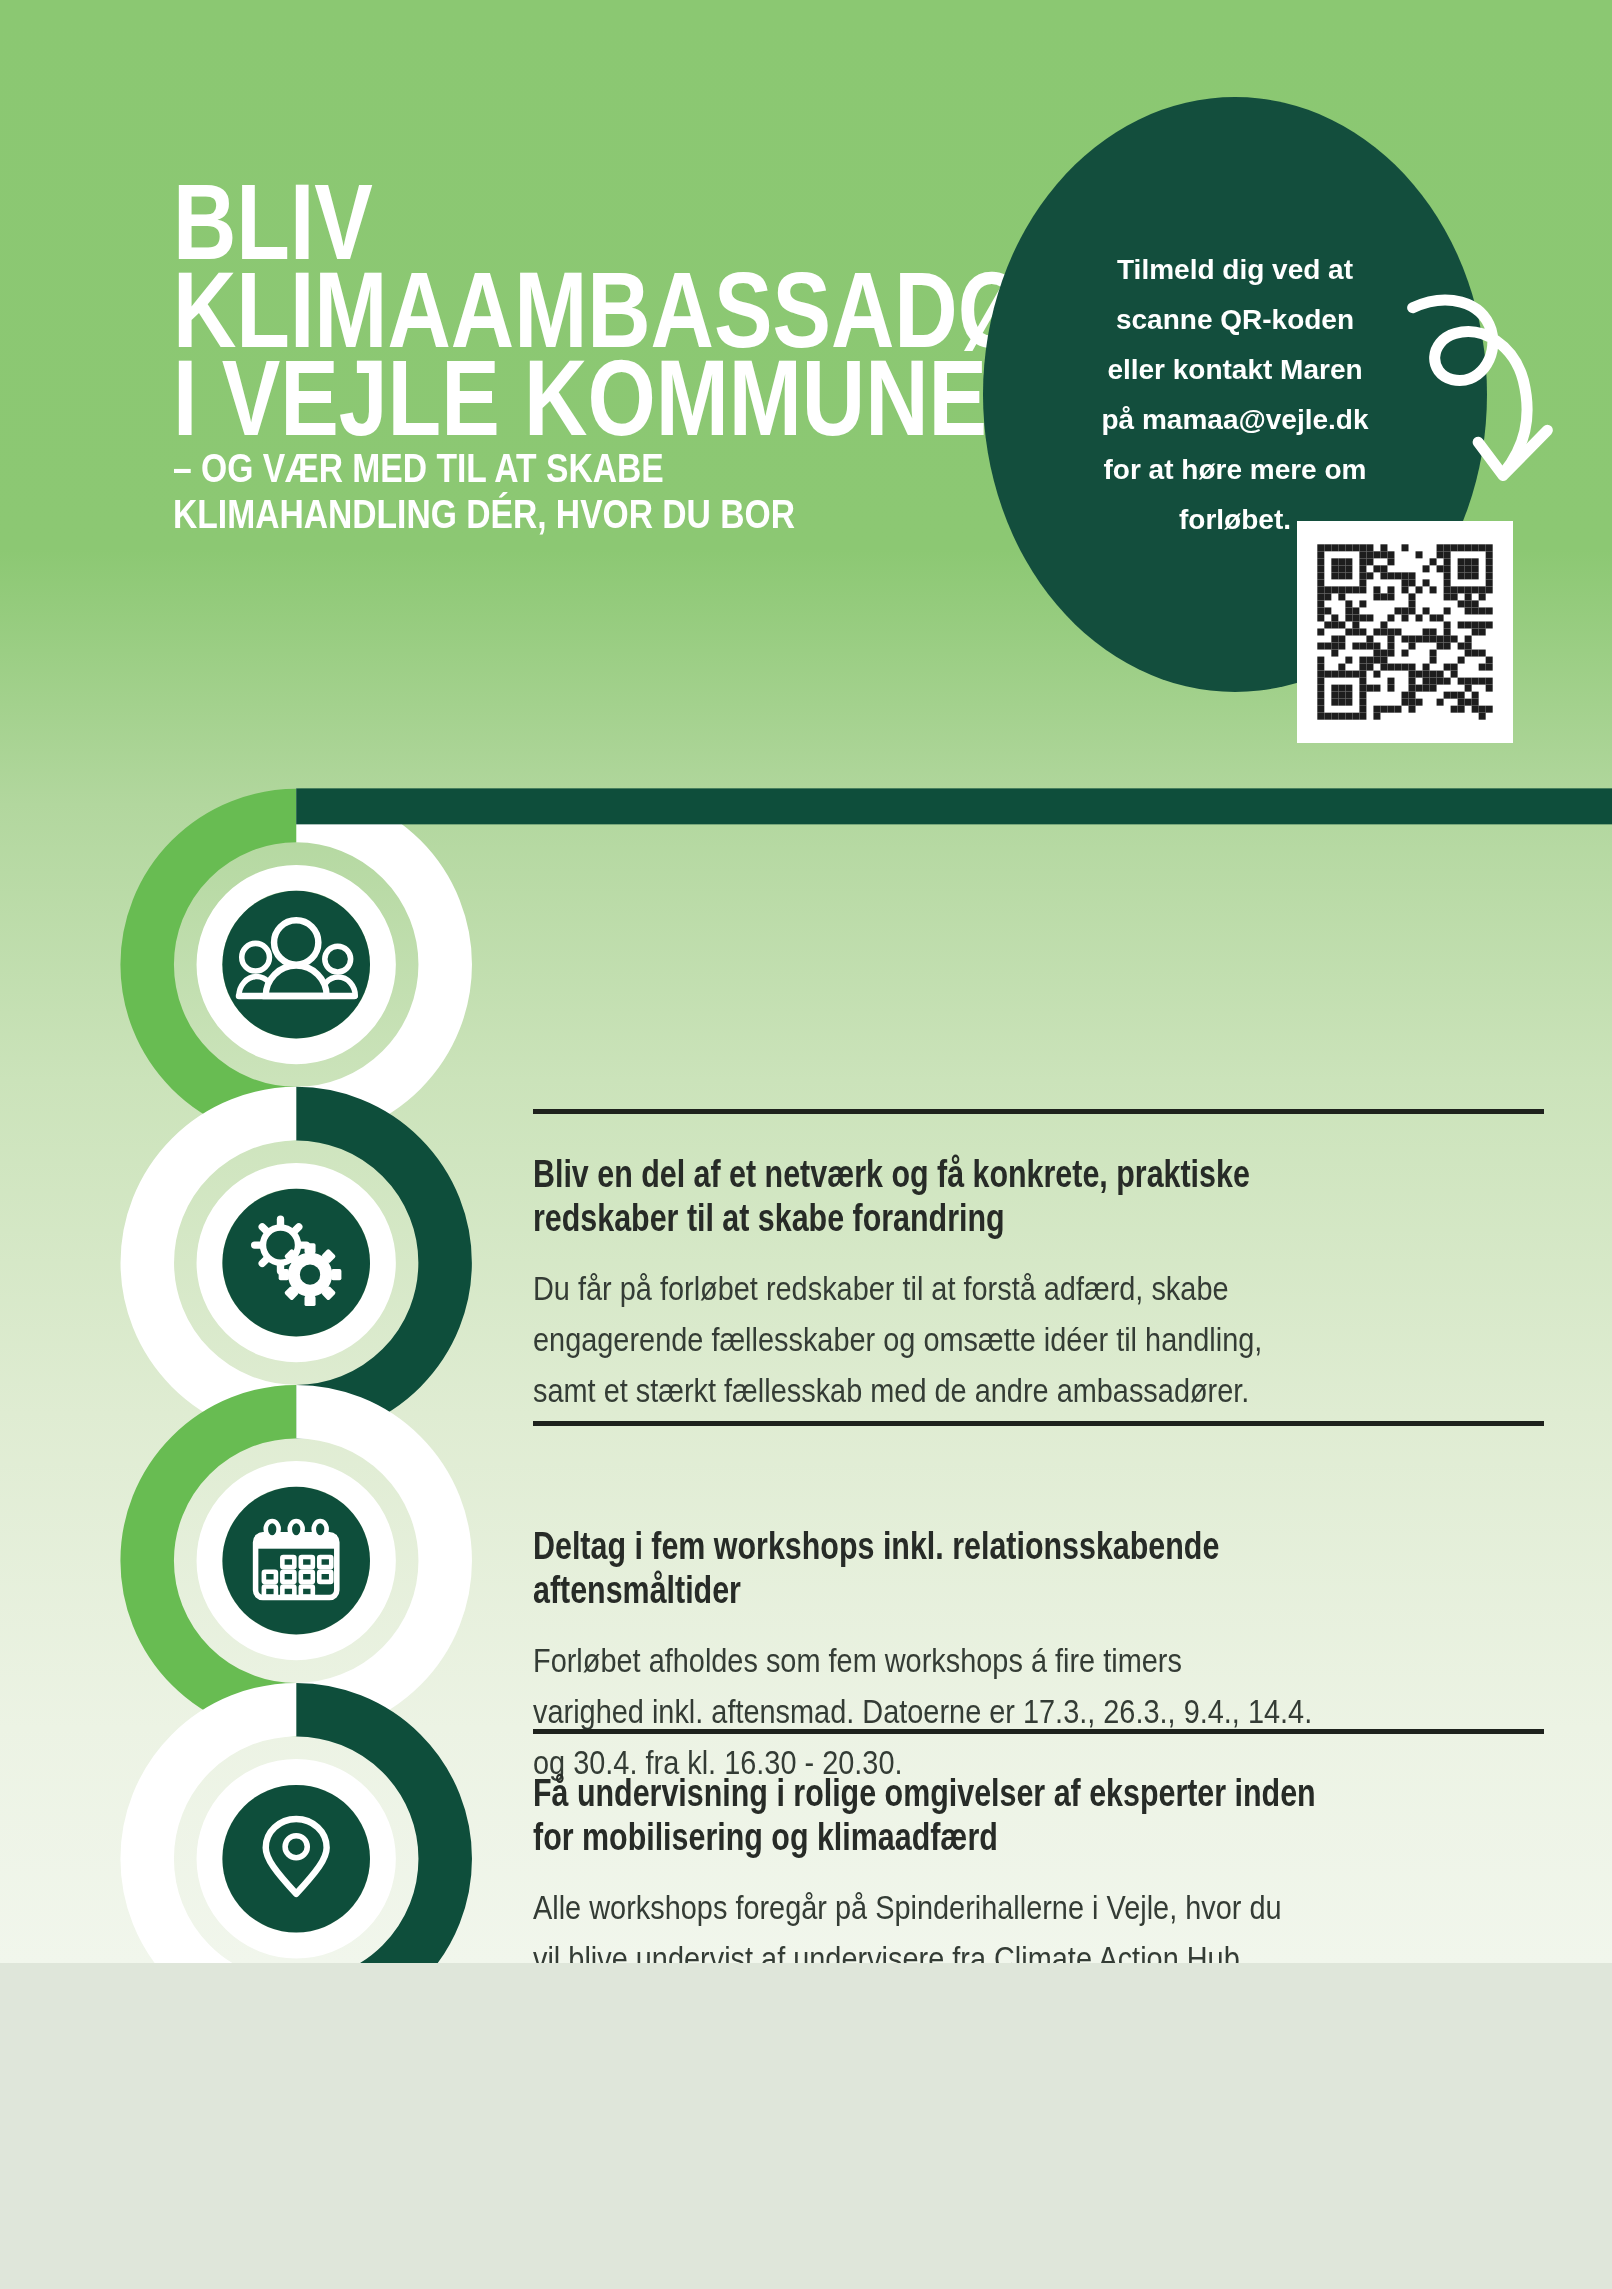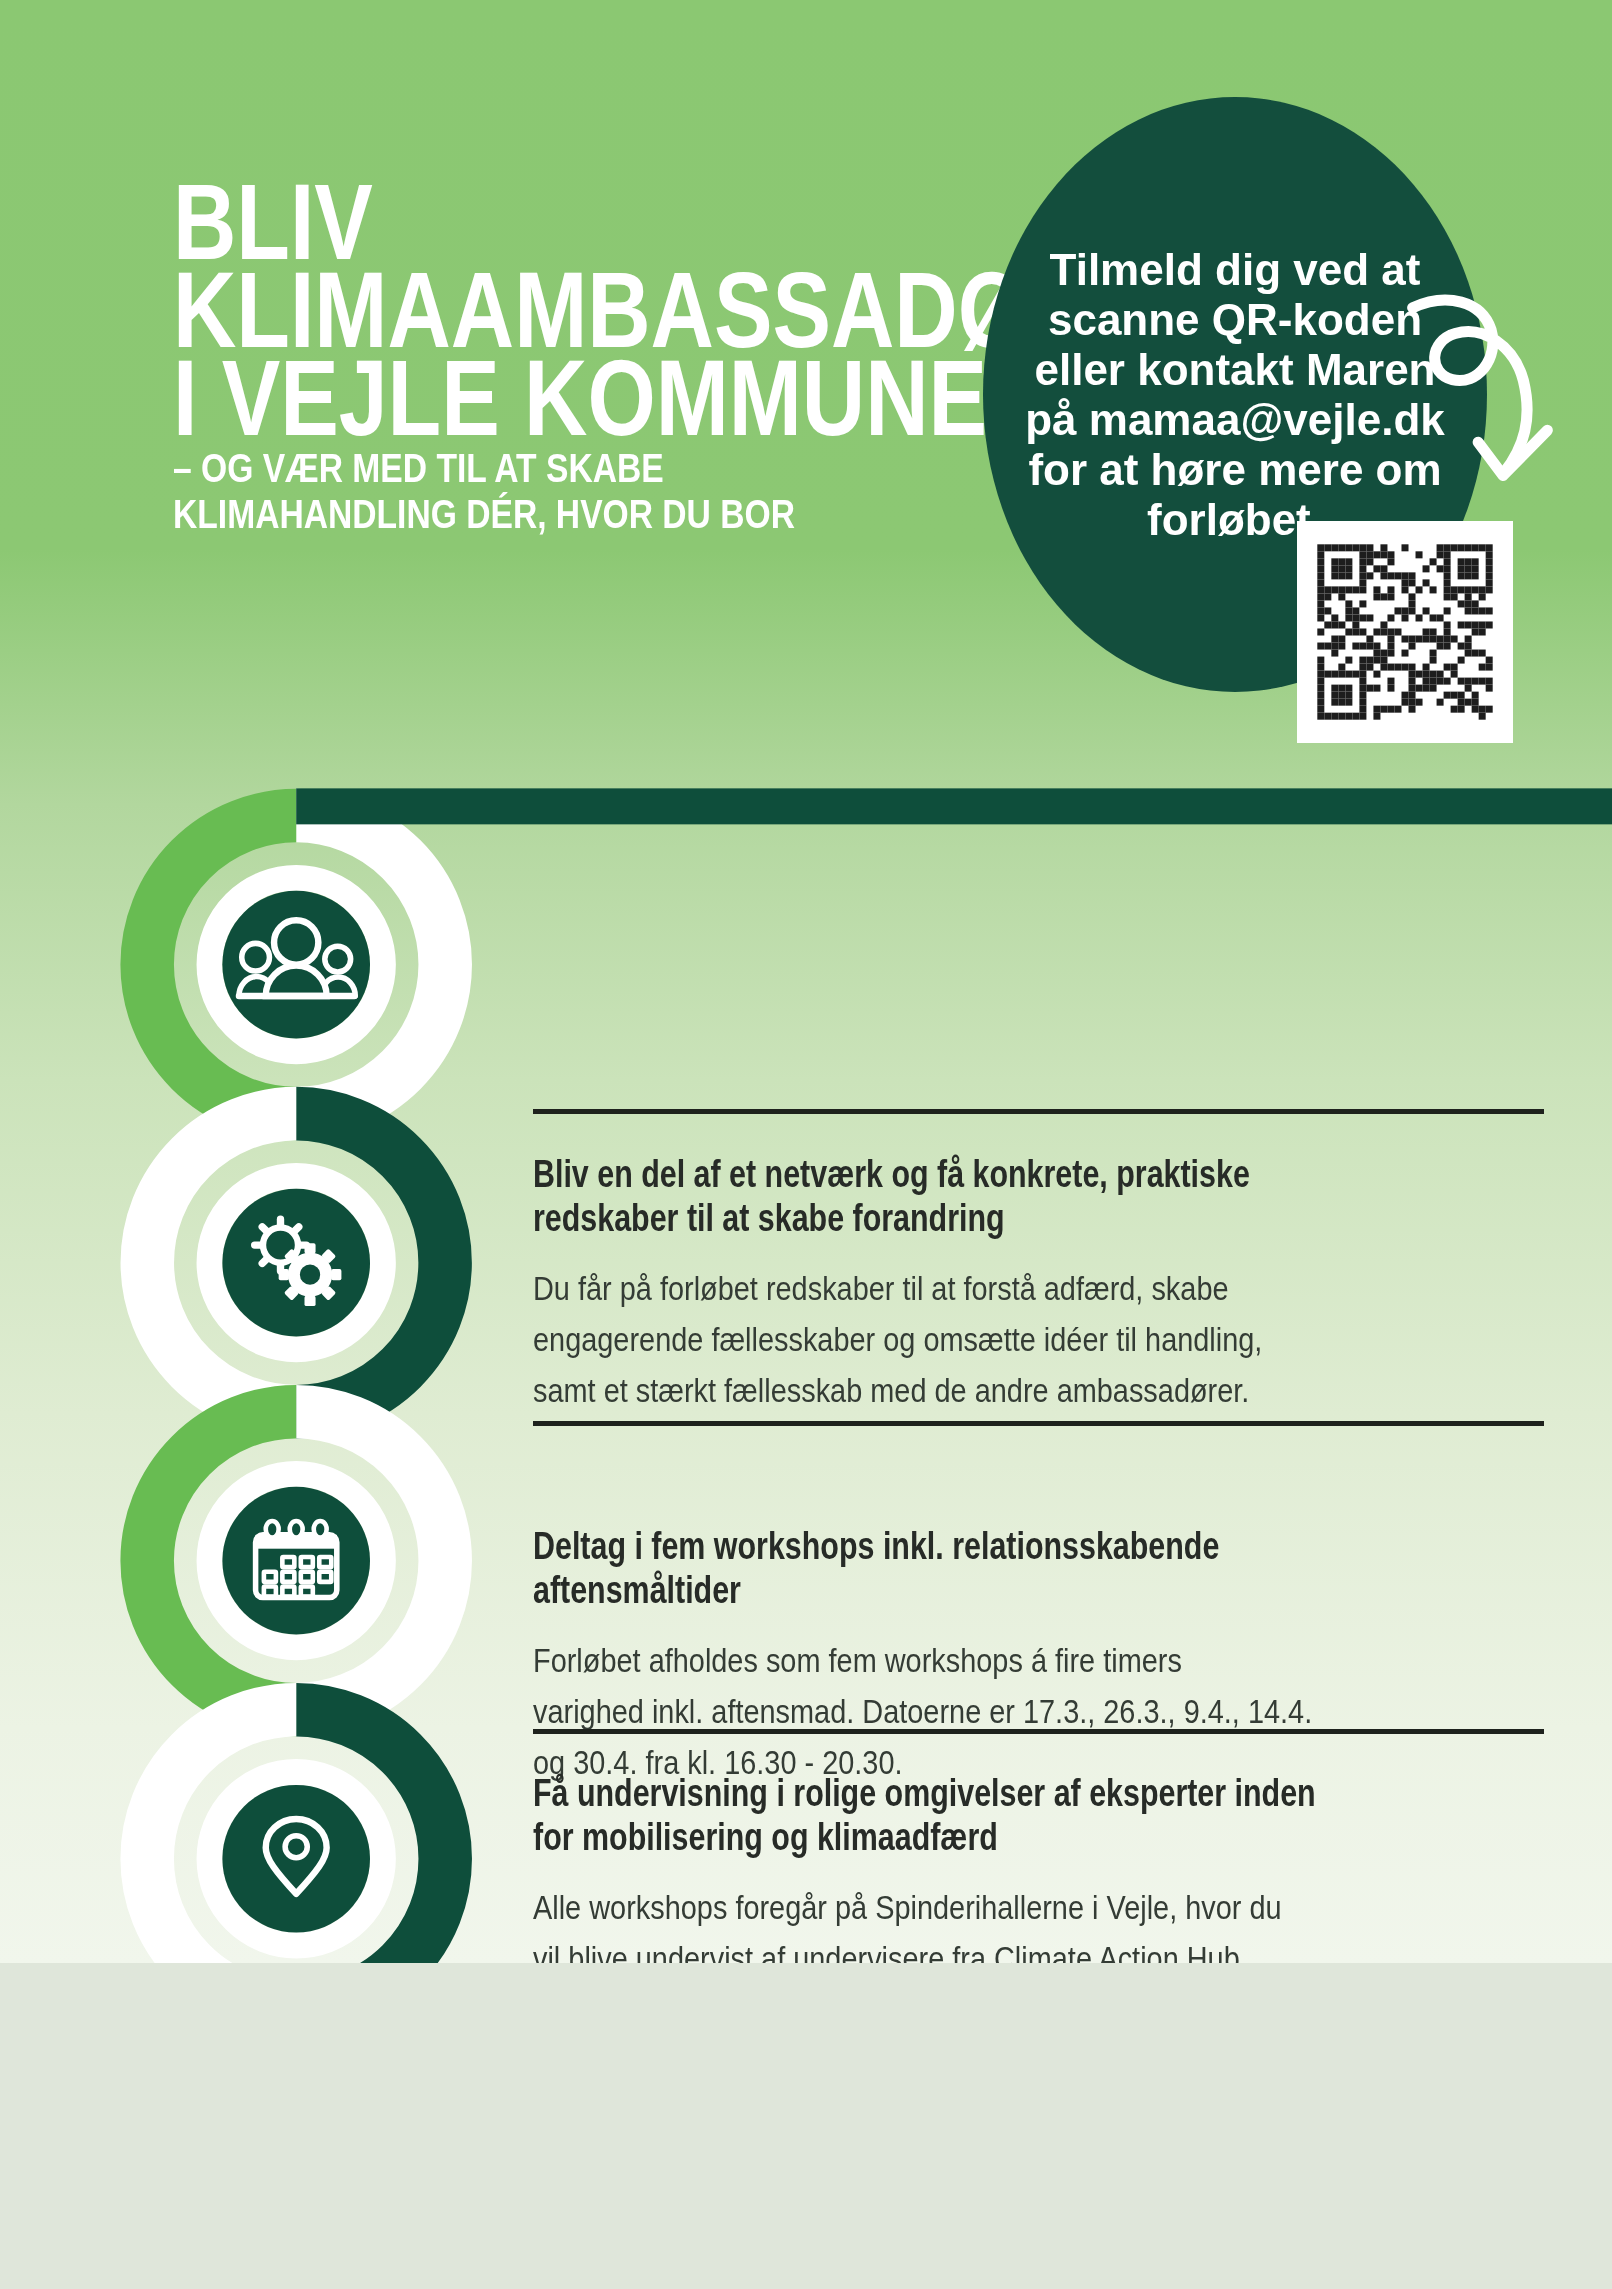--- a/index.html
+++ b/index.html
@@ -20,21 +20,21 @@
     left:173px;top:445px;color:#ffffff;font-weight:bold;
     font-size:41px;line-height:46px;
     transform:scaleX(.82);transform-origin:left top;
   }
   
   .bubble{
     left:983px;top:97px;width:504px;height:595px;border-radius:50%;
     background:#134e3d;display:flex;align-items:center;justify-content:center;
   }
   .bubble-text{
-    color:#ffffff;font-weight:bold;font-size:44px;line-height:50px;text-align:center;
+    color:#ffffff;font-weight:bold;font-size:28px;line-height:50px;text-align:center;
   }
   .qr-box{left:1297px;top:521px;width:216px;height:222px;background:#ffffff;}
   
   .section{left:533px;width:1052px;}
   .sec-head{
     margin:0;color:#272b27;font-weight:bold;font-size:39px;line-height:44px;
     transform:scaleX(.78);transform-origin:left top;
   }
   .sec-body{
     margin:0;color:#343c35;font-weight:normal;font-size:34px;line-height:51px;

